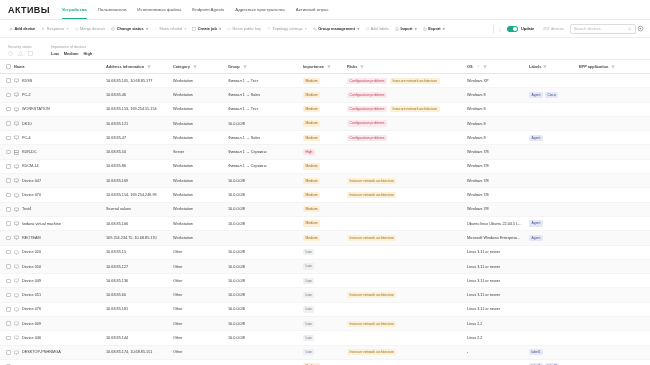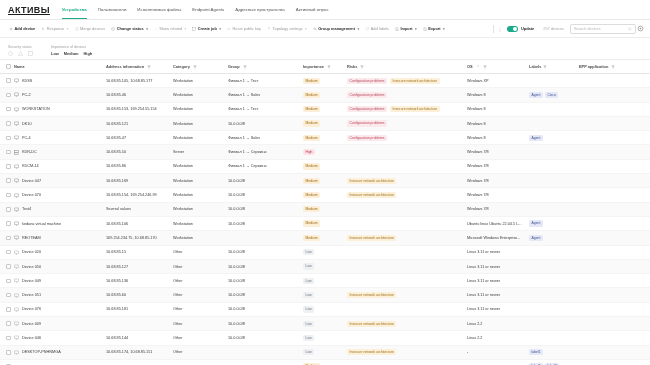--- a/index.html
+++ b/index.html
@@ -14,21 +14,21 @@
   .topbar {
     height: 20px;
     display: flex; align-items: center;
     padding: 0 8px;
     border-bottom: 1px solid #e8e8e8;
     background: #fff;
   }
   .brand {
     font-size: 9px; font-weight: bold;
     letter-spacing: .4px; color: #1d1d1d;
-    margin-right: 12px; white-space: nowrap; text-decoration: underline;
+    margin-right: 12px; white-space: nowrap;
   }
   .nav { display: flex; align-items: center; gap: 11px; height: 100%; }
   .nav-item {
     font-size: 4.4px; color: #555; white-space: nowrap;
     line-height: 20px; height: 100%;
     border-bottom: 1.5px solid transparent;
     cursor: pointer;
   }
   .nav-item.active { color: #1aab8a; font-weight: bold; border-bottom-color: #1aab8a; }
 

